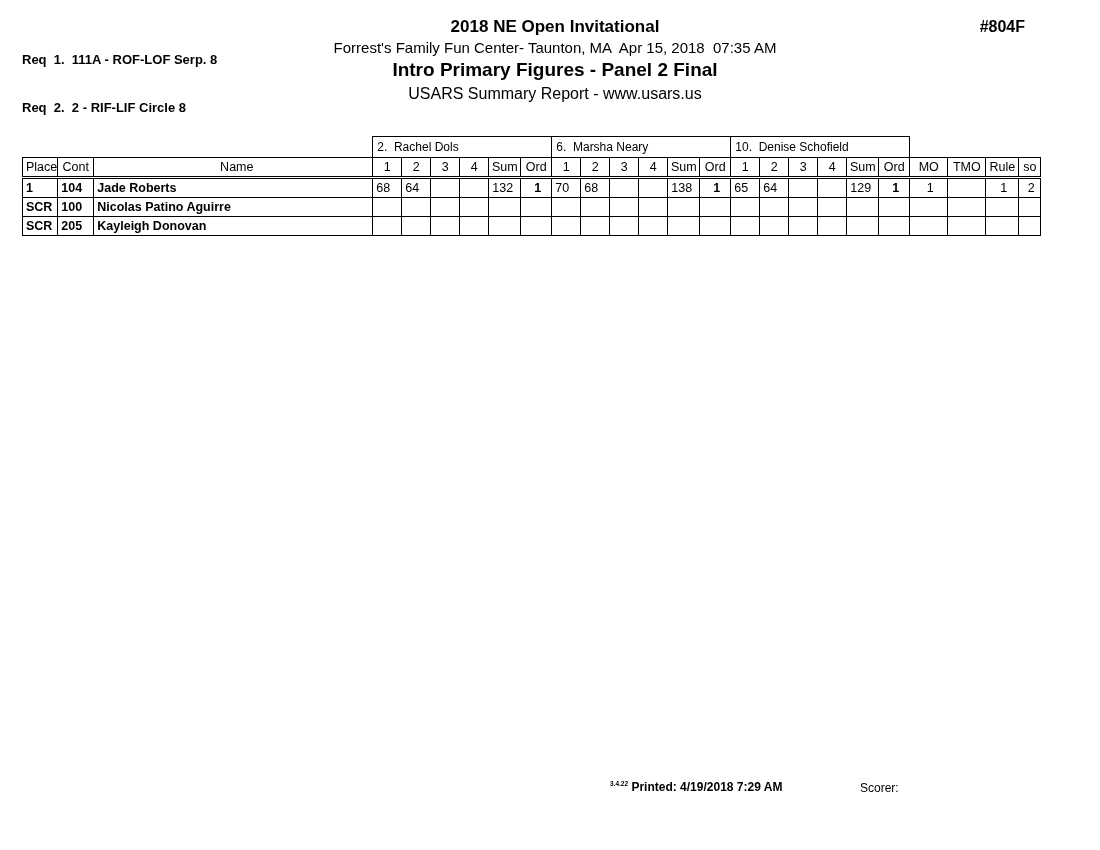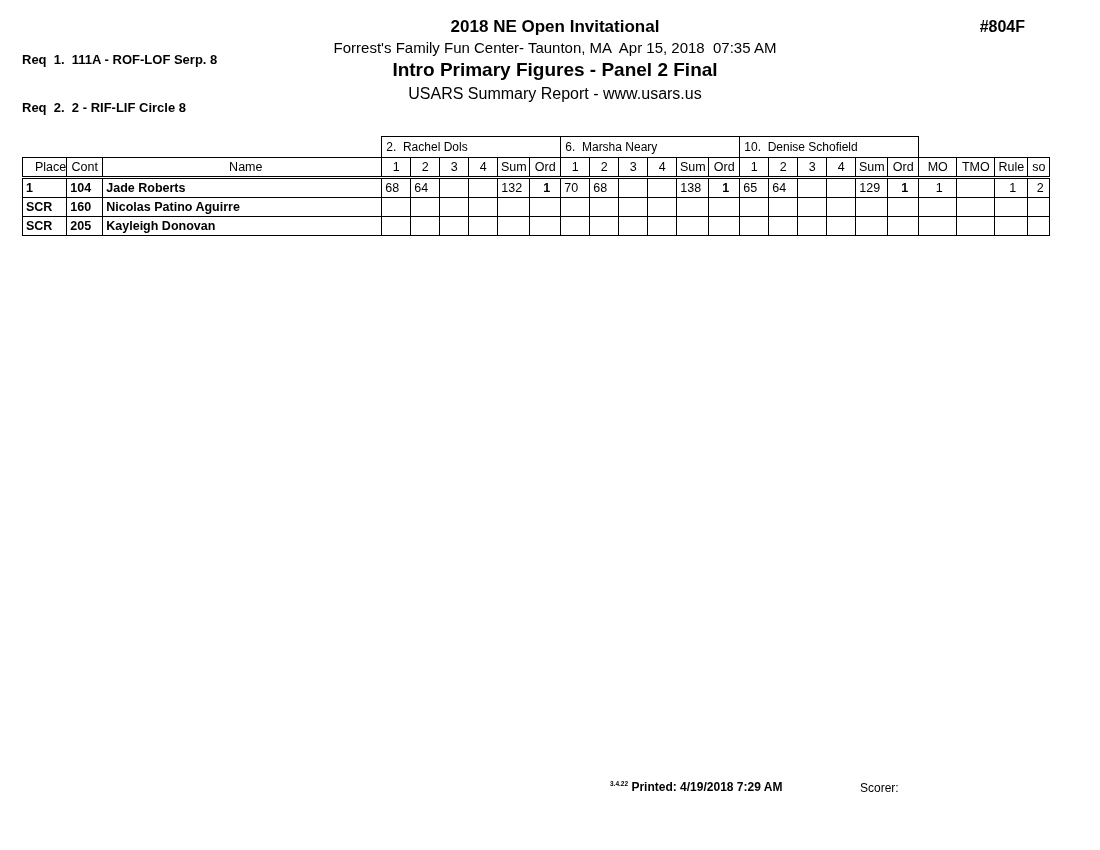--- a/index.html
+++ b/index.html
@@ -51,21 +51,21 @@
     border: 1px solid #000;
     font-size: 12px; font-weight: normal;
     height: 20px; padding-left: 4px;
   }
   
   tr.head-row td {
     border-bottom: 3px double #000;
     text-align: center; padding: 0;
     font-weight: normal;
   }
-  tr.head-row td.al { text-align: left; padding-left: 12px; }
+  tr.head-row td.al { text-align: left; padding-left: 3px; }
   tr.head-row td.name-h { text-align: center; padding-left: 7px; margin-left: 40px; }
   
   td.ordcol { border-left: 3px solid #000; border-right: 3px solid #000; }
   
   td.place-d { font-weight: bold; padding-left: 5px; }
   td.cont-d  { font-weight: bold; text-align: left; padding: 0; }
   td.name-d  { font-weight: bold; padding-left: 8px; }
   td.score-d { padding-left: 3px; }
   td.ord-d   { font-weight: bold; text-align: center; padding: 0; }
   td.ctr-d   { text-align: center; padding: 0; }
@@ -200,21 +200,21 @@
       <td class="ordcol ord-d">1</td>
 
       <td class="ctr-d">1</td>
       <td class="ctr-d"></td>
       <td class="ctr-d">1</td>
       <td class="ctr-d">2</td>
     </tr>
 
     <tr>
       <td class="place-d">SCR</td>
-      <td class="cont-d">160</td>
+      <td class="cont-d">100</td>
       <td class="name-d">Nicolas Patino Aguirre</td>
 
       <td class="score-d"></td>
       <td class="score-d"></td>
       <td class="score-d"></td>
       <td class="score-d"></td>
       <td class="score-d"></td>
       <td class="ordcol ord-d"></td>
 
       <td class="score-d"></td>

